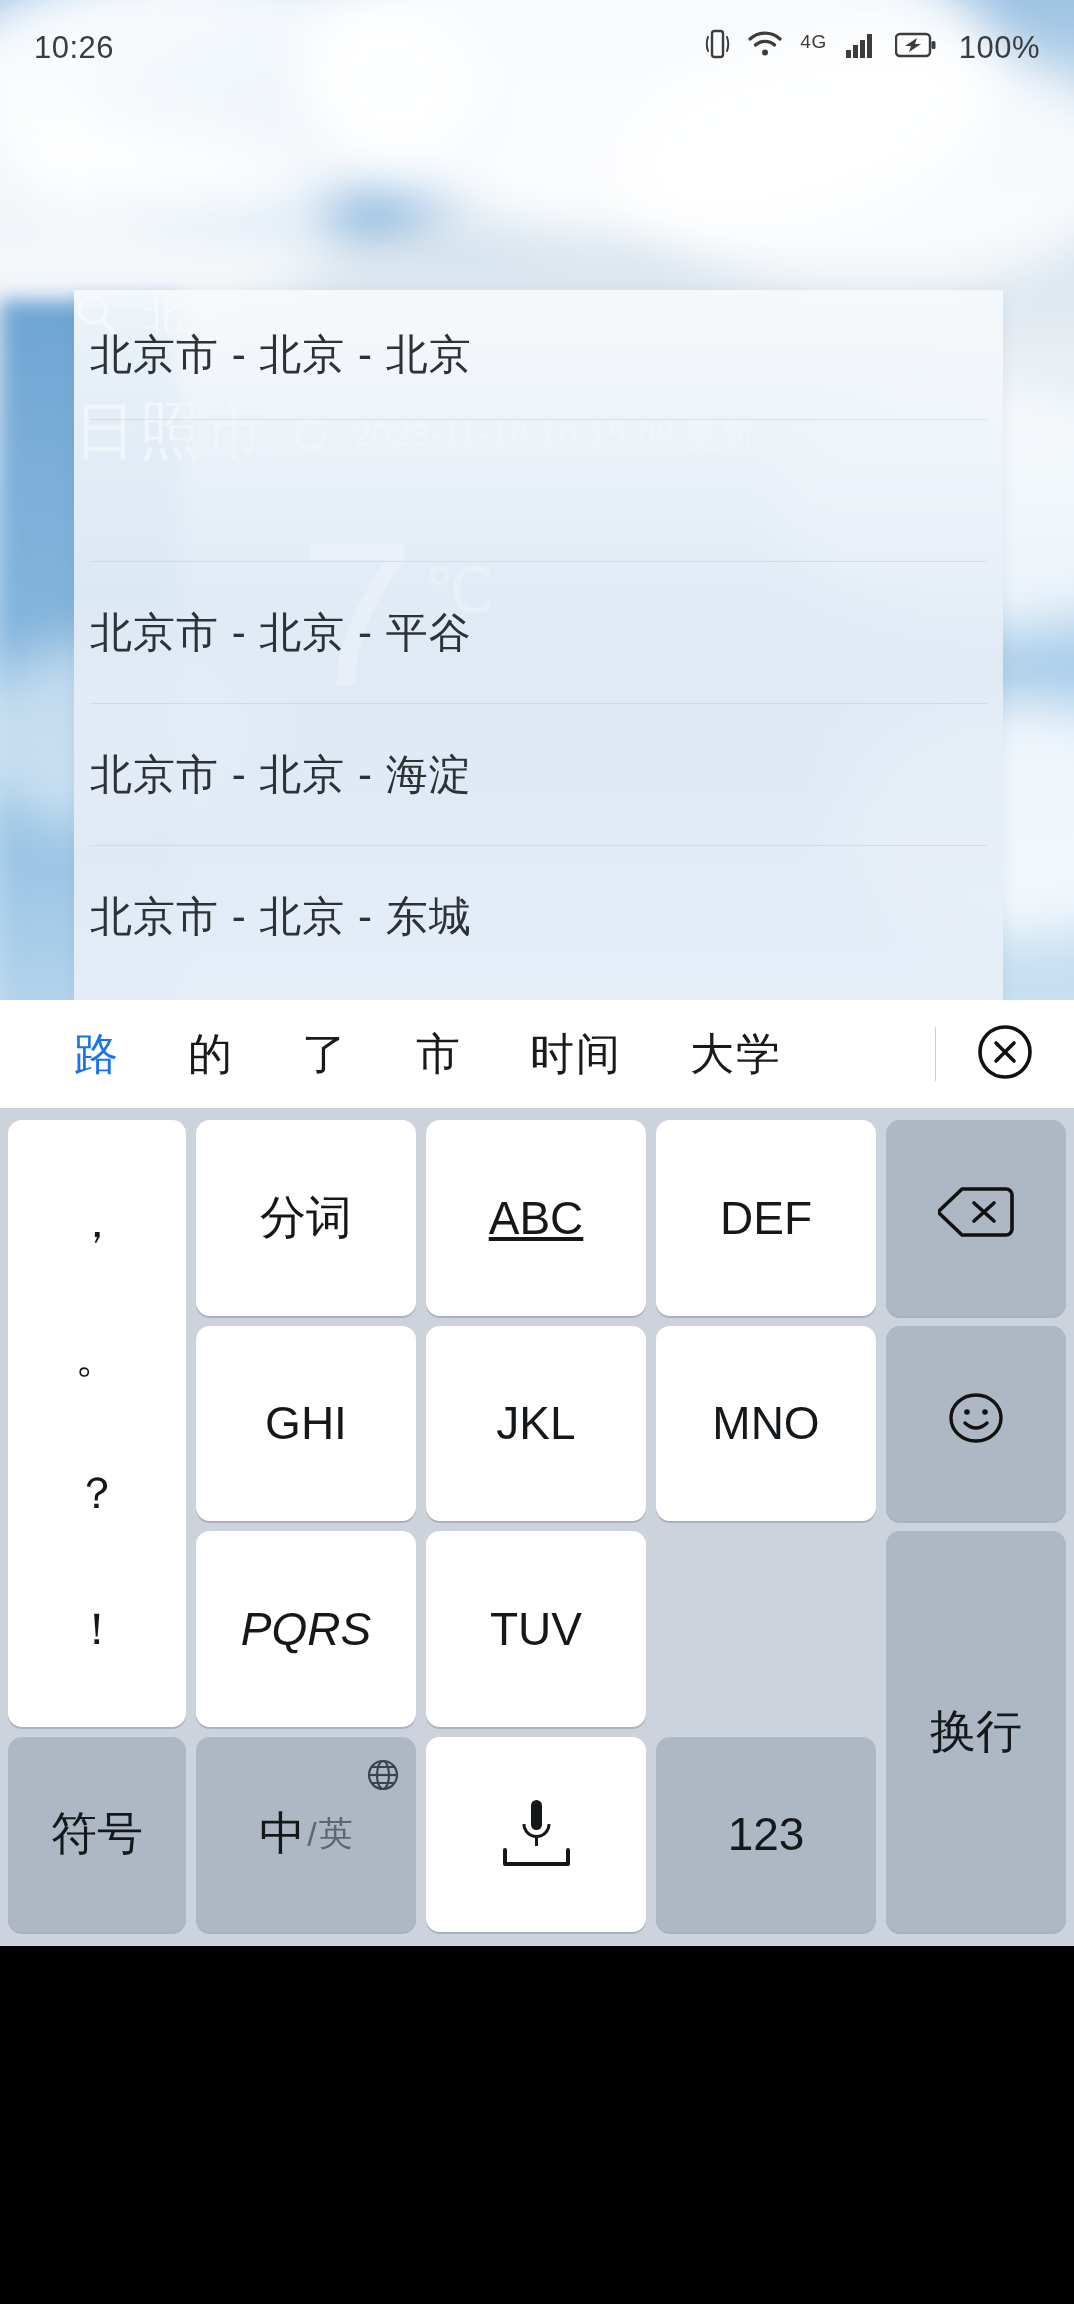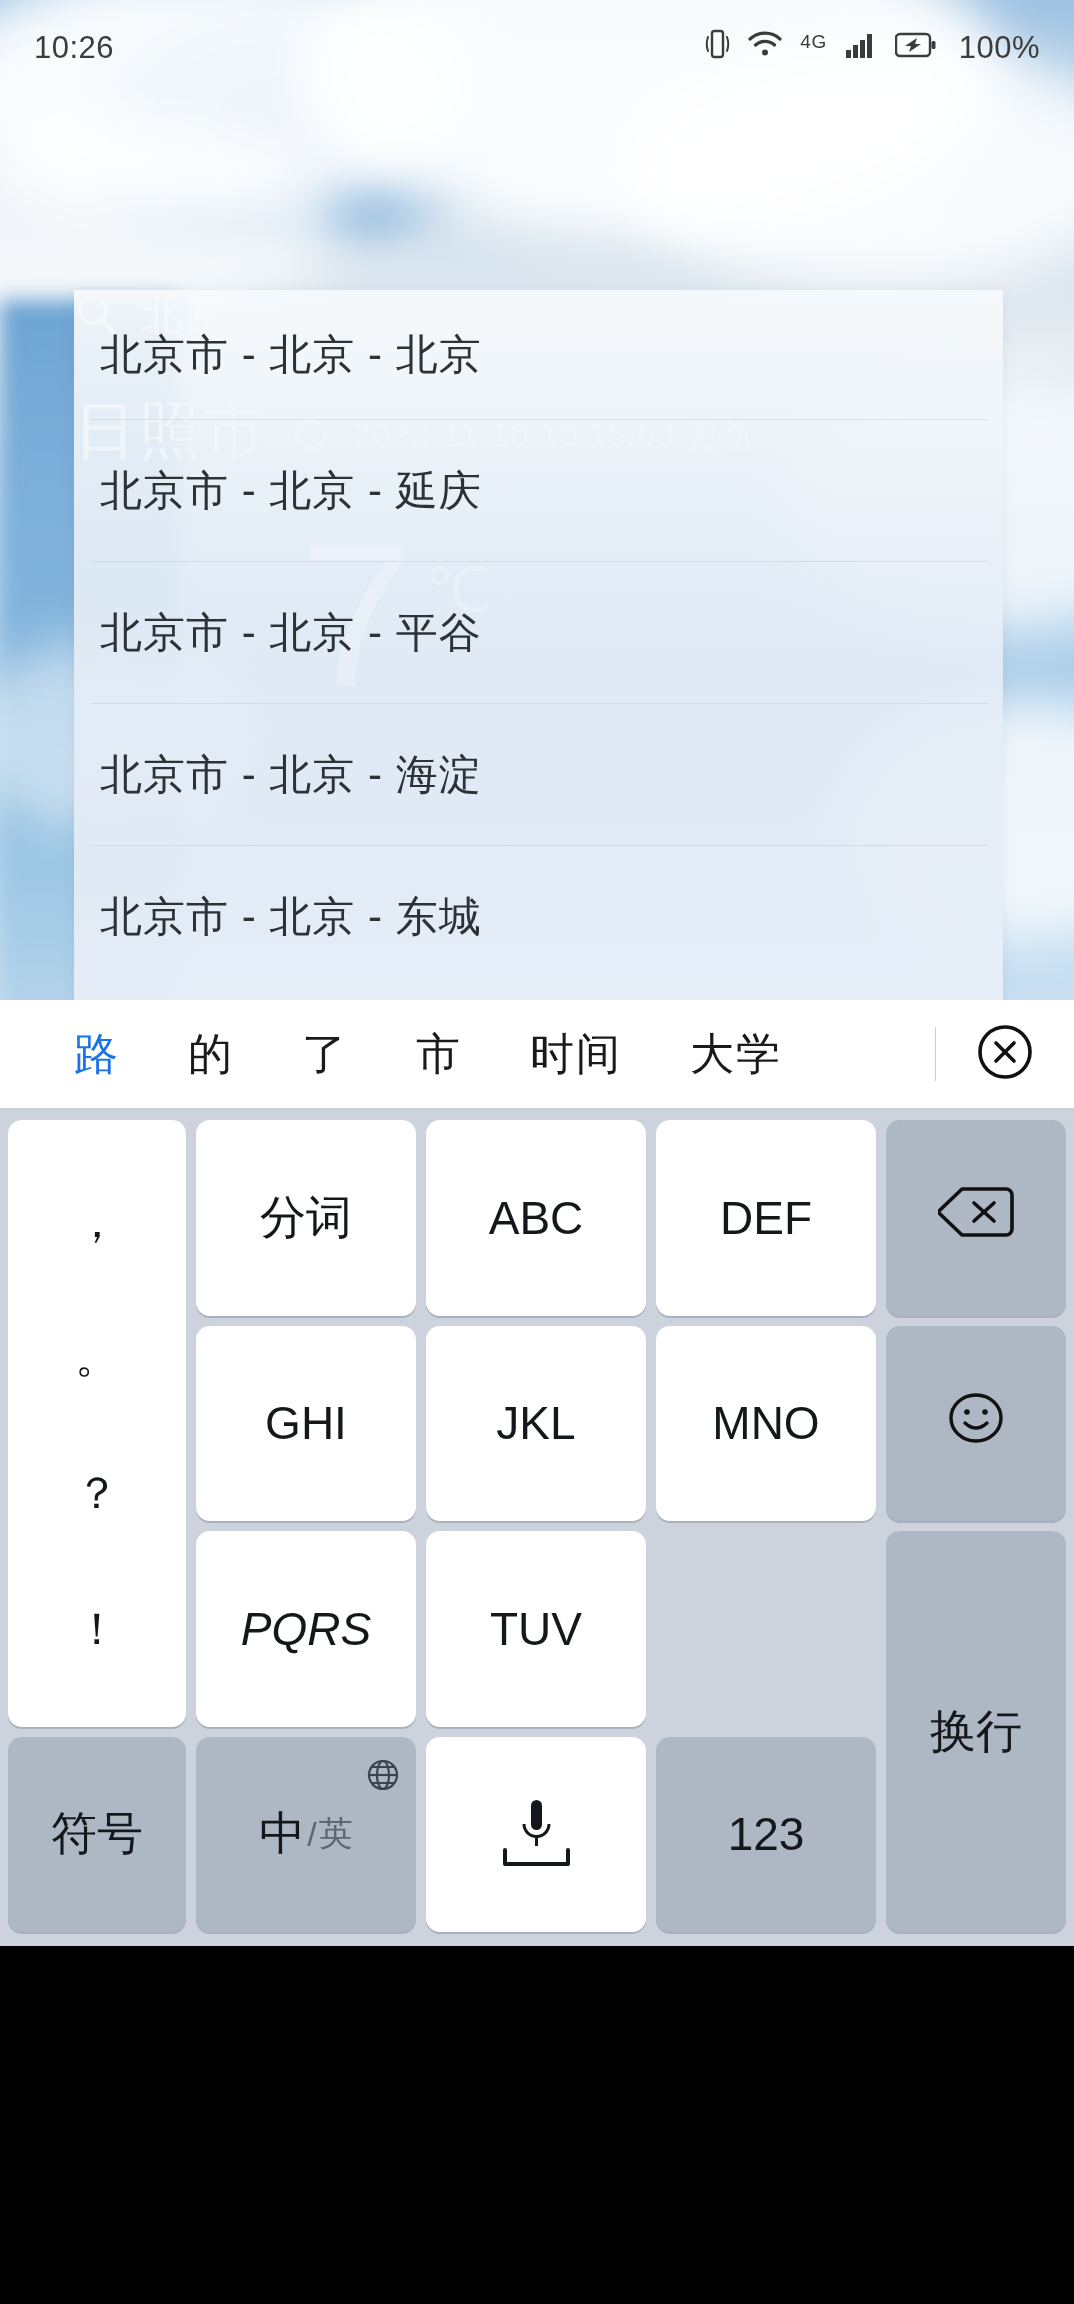--- a/index.html
+++ b/index.html
@@ -102,21 +102,21 @@
         rgba(247,250,252,.93) 0%,
         rgba(240,245,250,.90) 18%,
         rgba(230,238,247,.90) 42%,
         rgba(228,236,246,.91) 70%,
         rgba(232,239,248,.93) 100%);
     z-index:5; overflow:hidden;
     box-shadow:0 2px 14px rgba(80,110,140,.10);
   }
   .dd-item{
     position:relative; height:142px; display:flex; align-items:center;
-    padding-left:26px;
+    padding-left:16px;
   }
   .dd-item .txt{ font-size:42px; color:#2d3236; letter-spacing:1px;}
   .dd-sep{ position:absolute; left:16px; right:16px; bottom:0; height:1px;
            background:rgba(160,180,200,.28);}
   .dd-item:first-child{ height:130px;}
 
   
   .ime{
     position:absolute; left:0; bottom:0; width:1074px; height:1304px; z-index:20;
   }
@@ -148,21 +148,21 @@
   .key.grey{ background:#aeb7c4; }
 
   .punct{
     grid-column:1; grid-row:1 / span 3;
     flex-direction:column; justify-content:space-around; padding:34px 0 30px;
     font-size:44px;
   }
   .punct span{ display:block; line-height:1; }
 
   .k-fenci{ grid-column:2; grid-row:1;text-align:right;}
-  .k-abc  { grid-column:3; grid-row:1;}
+  .k-abc  { grid-column:3; grid-row:1;text-decoration:underline;}
   .k-def  { grid-column:4; grid-row:1;}
   .k-back { grid-column:5; grid-row:1;}
   .k-ghi  { grid-column:2; grid-row:2;}
   .k-jkl  { grid-column:3; grid-row:2;}
   .k-mno  { grid-column:4; grid-row:2;}
   .k-emoji{ grid-column:5; grid-row:2;}
   .k-pqrs { grid-column:2; grid-row:3;font-style:italic;}
   .k-tuv  { grid-column:3; grid-row:3;}
   .k-wxyz { grid-column:4; grid-row:3;}
   .k-enter{ grid-column:5; grid-row:3 / span 2;}
@@ -372,21 +372,20 @@
     <span class="cell">风向</span>
     <span class="cell">风力(级)</span>
   </div>
 
   <div class="dropdown">
     <div class="dd-item">
       <span class="txt">北京市 - 北京 - 北京</span>
       <div class="dd-sep"></div>
     </div>
     <div class="dd-item">
-      <span class="txt">北京市 - 北京 - 延庆</span>
       <div class="dd-sep"></div>
     </div>
     <div class="dd-item">
       <span class="txt">北京市 - 北京 - 平谷</span>
       <div class="dd-sep"></div>
     </div>
     <div class="dd-item">
       <span class="txt">北京市 - 北京 - 海淀</span>
       <div class="dd-sep"></div>
     </div>

